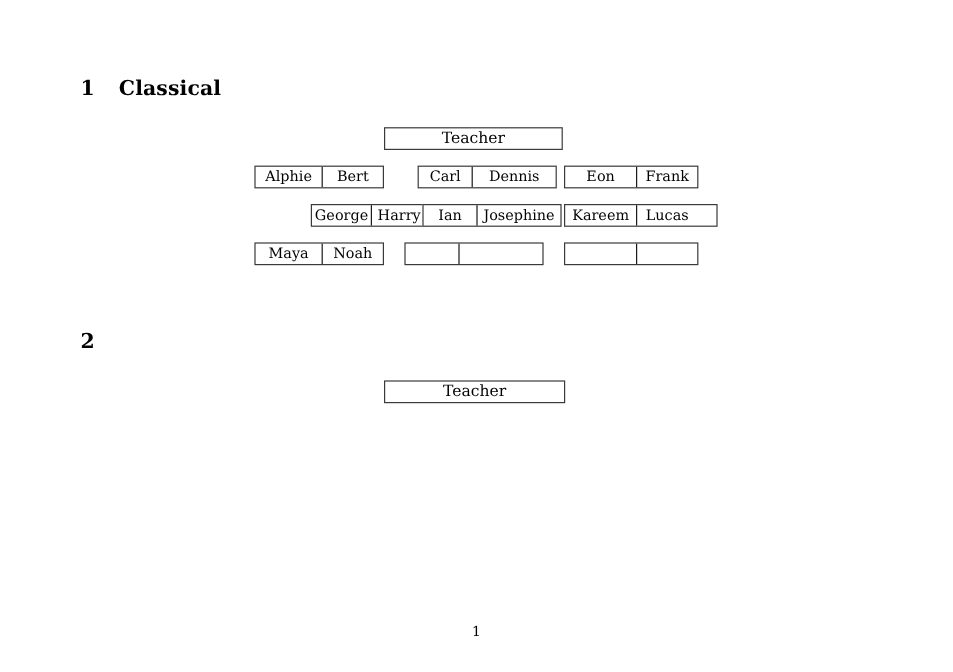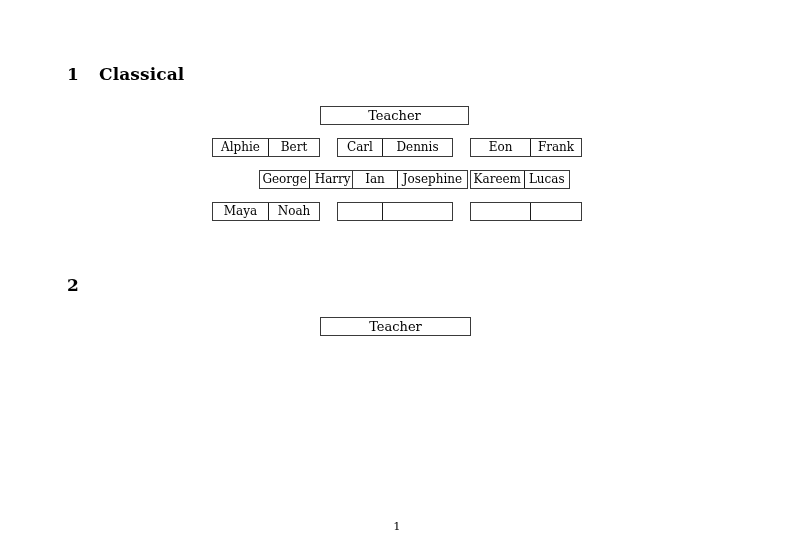--- a/index.html
+++ b/index.html
@@ -121,40 +121,40 @@
 
   <div class="teacher-box" id="classical-teacher" style="left:320px; top:106px; width:149px;">Teacher</div>
 
   <div class="classical-grid">
 
     <div class="cl-row" style="top:138px;">
       <div class="cl-group" style="left:212px; width:108px;">
         <div class="cl-cell" style="width:55px;">Alphie</div>
         <div class="cl-cell" style="width:51px;">Bert</div>
       </div>
-      <div class="cl-group" style="left:337px; width:116px;">
+      <div class="cl-group" style="left:348px; width:116px;">
         <div class="cl-cell" style="width:44px;">Carl</div>
         <div class="cl-cell" style="width:70px;">Dennis</div>
       </div>
       <div class="cl-group" style="left:470px; width:112px;">
         <div class="cl-cell" style="width:59px;">Eon</div>
         <div class="cl-cell" style="width:51px;">Frank</div>
       </div>
     </div>
 
     <div class="cl-row" style="top:170px;">
       <div class="cl-group" style="left:212px; width:97px;margin-left:47px;">
         <div class="cl-cell" style="width:55px;">George</div>
         <div class="cl-cell" style="width:51px;">Harry</div>
       </div>
       <div class="cl-group" style="left:352px; width:116px;">
         <div class="cl-cell" style="width:44px;">Ian</div>
         <div class="cl-cell" style="width:70px;">Josephine</div>
       </div>
-      <div class="cl-group" style="left:470px; width:100px;">
+      <div class="cl-group" style="left:470px; width:128px;">
         <div class="cl-cell" style="width:59px;">Kareem</div>
         <div class="cl-cell" style="width:51px;">Lucas</div>
       </div>
     </div>
 
     <div class="cl-row" style="top:202px;">
       <div class="cl-group" style="left:212px; width:108px;">
         <div class="cl-cell" style="width:55px;">Maya</div>
         <div class="cl-cell" style="width:51px;">Noah</div>
       </div>

